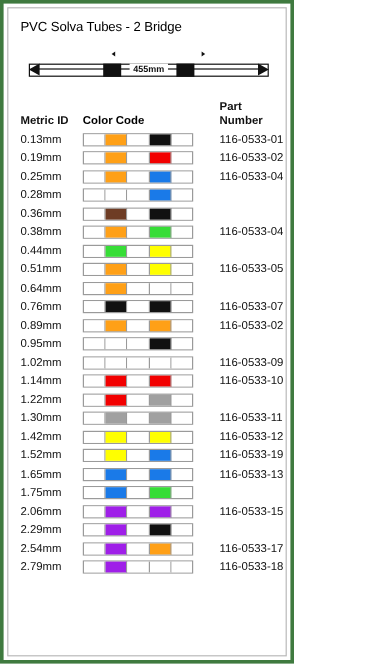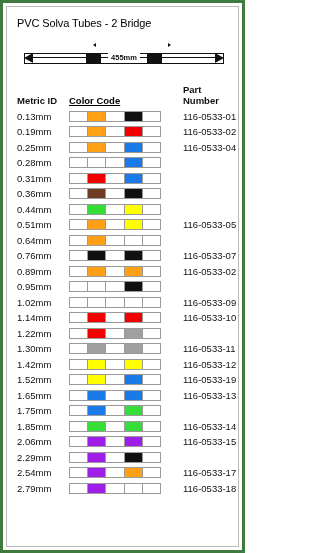--- a/index.html
+++ b/index.html
@@ -153,21 +153,20 @@
   }
   .c-metric {
     width: 52px;
     flex: 0 0 52px;
     font-size: 9.5px;
     color: #111;
   }
   .c-color {
     width: 98px;
     flex: 0 0 98px;
-    text-decoration: underline;
   }
   .c-part {
     flex: 1 1 auto;
     font-size: 9.5px;
     color: #111;
     padding-left: 16px;
   }
   #header-row {
     height: 17px;
   }
@@ -280,238 +279,225 @@
                 <div class="cell" style="background: rgb(255, 255, 255);"></div>
                 <div class="cell" style="background: rgb(255, 255, 255);"></div>
                 <div class="cell" style="background: rgb(255, 255, 255);"></div>
                 <div class="cell" style="background: rgb(26, 122, 232);"></div>
                 <div class="cell" style="background: rgb(255, 255, 255);"></div>
               </div>
             </div>
             <div class="c-part"></div>
           </div>
           <div class="row">
-            <div class="c-metric">0.31mm</div>
+            <div class="c-metric">0.36mm</div>
+            <div class="c-color">
+              <div class="swatch">
+                <div class="cell" style="background: rgb(255, 255, 255);"></div>
+                <div class="cell" style="background: rgb(110, 60, 36);"></div>
+                <div class="cell" style="background: rgb(255, 255, 255);"></div>
+                <div class="cell" style="background: rgb(17, 17, 17);"></div>
+                <div class="cell" style="background: rgb(255, 255, 255);"></div>
+              </div>
+            </div>
+            <div class="c-part"></div>
+          </div>
+          <div class="row">
+            <div class="c-metric">0.38mm</div>
+            <div class="c-color">
+              <div class="swatch">
+                <div class="cell" style="background: rgb(255, 255, 255);"></div>
+                <div class="cell" style="background: rgb(255, 160, 23);"></div>
+                <div class="cell" style="background: rgb(255, 255, 255);"></div>
+                <div class="cell" style="background: rgb(55, 221, 55);"></div>
+                <div class="cell" style="background: rgb(255, 255, 255);"></div>
+              </div>
+            </div>
+            <div class="c-part">116-0533-04</div>
+          </div>
+          <div class="row">
+            <div class="c-metric">0.44mm</div>
+            <div class="c-color">
+              <div class="swatch">
+                <div class="cell" style="background: rgb(255, 255, 255);"></div>
+                <div class="cell" style="background: rgb(55, 221, 55);"></div>
+                <div class="cell" style="background: rgb(255, 255, 255);"></div>
+                <div class="cell" style="background: rgb(255, 255, 0);"></div>
+                <div class="cell" style="background: rgb(255, 255, 255);"></div>
+              </div>
+            </div>
+            <div class="c-part"></div>
+          </div>
+          <div class="row">
+            <div class="c-metric">0.51mm</div>
+            <div class="c-color">
+              <div class="swatch">
+                <div class="cell" style="background: rgb(255, 255, 255);"></div>
+                <div class="cell" style="background: rgb(255, 160, 23);"></div>
+                <div class="cell" style="background: rgb(255, 255, 255);"></div>
+                <div class="cell" style="background: rgb(255, 255, 0);"></div>
+                <div class="cell" style="background: rgb(255, 255, 255);"></div>
+              </div>
+            </div>
+            <div class="c-part">116-0533-05</div>
+          </div>
+          <div class="row">
+            <div class="c-metric">0.64mm</div>
+            <div class="c-color">
+              <div class="swatch">
+                <div class="cell" style="background: rgb(255, 255, 255);"></div>
+                <div class="cell" style="background: rgb(255, 160, 23);"></div>
+                <div class="cell" style="background: rgb(255, 255, 255);"></div>
+                <div class="cell" style="background: rgb(255, 255, 255);"></div>
+                <div class="cell" style="background: rgb(255, 255, 255);"></div>
+              </div>
+            </div>
+          </div>
+          <div class="row">
+            <div class="c-metric">0.76mm</div>
+            <div class="c-color">
+              <div class="swatch">
+                <div class="cell" style="background: rgb(255, 255, 255);"></div>
+                <div class="cell" style="background: rgb(17, 17, 17);"></div>
+                <div class="cell" style="background: rgb(255, 255, 255);"></div>
+                <div class="cell" style="background: rgb(17, 17, 17);"></div>
+                <div class="cell" style="background: rgb(255, 255, 255);"></div>
+              </div>
+            </div>
+            <div class="c-part">116-0533-07</div>
+          </div>
+          <div class="row">
+            <div class="c-metric">0.89mm</div>
+            <div class="c-color">
+              <div class="swatch">
+                <div class="cell" style="background: rgb(255, 255, 255);"></div>
+                <div class="cell" style="background: rgb(255, 160, 23);"></div>
+                <div class="cell" style="background: rgb(255, 255, 255);"></div>
+                <div class="cell" style="background: rgb(255, 160, 23);"></div>
+                <div class="cell" style="background: rgb(255, 255, 255);"></div>
+              </div>
+            </div>
+            <div class="c-part">116-0533-02</div>
+          </div>
+          <div class="row">
+            <div class="c-metric">0.95mm</div>
+            <div class="c-color">
+              <div class="swatch">
+                <div class="cell" style="background: rgb(255, 255, 255);"></div>
+                <div class="cell" style="background: rgb(255, 255, 255);"></div>
+                <div class="cell" style="background: rgb(255, 255, 255);"></div>
+                <div class="cell" style="background: rgb(17, 17, 17);"></div>
+                <div class="cell" style="background: rgb(255, 255, 255);"></div>
+              </div>
+            </div>
+            <div class="c-part"></div>
+          </div>
+          <div class="row">
+            <div class="c-metric">1.02mm</div>
+            <div class="c-color">
+              <div class="swatch">
+                <div class="cell" style="background: rgb(255, 255, 255);"></div>
+                <div class="cell" style="background: rgb(255, 255, 255);"></div>
+                <div class="cell" style="background: rgb(255, 255, 255);"></div>
+                <div class="cell" style="background: rgb(255, 255, 255);"></div>
+                <div class="cell" style="background: rgb(255, 255, 255);"></div>
+              </div>
+            </div>
+            <div class="c-part">116-0533-09</div>
+          </div>
+          <div class="row">
+            <div class="c-metric">1.14mm</div>
             <div class="c-color">
               <div class="swatch">
                 <div class="cell" style="background: rgb(255, 255, 255);"></div>
                 <div class="cell" style="background: rgb(242, 0, 0);"></div>
                 <div class="cell" style="background: rgb(255, 255, 255);"></div>
+                <div class="cell" style="background: rgb(242, 0, 0);"></div>
+                <div class="cell" style="background: rgb(255, 255, 255);"></div>
+              </div>
+            </div>
+            <div class="c-part">116-0533-10</div>
+          </div>
+          <div class="row">
+            <div class="c-metric">1.22mm</div>
+            <div class="c-color">
+              <div class="swatch">
+                <div class="cell" style="background: rgb(255, 255, 255);"></div>
+                <div class="cell" style="background: rgb(242, 0, 0);"></div>
+                <div class="cell" style="background: rgb(255, 255, 255);"></div>
+                <div class="cell" style="background: rgb(160, 160, 160);"></div>
+                <div class="cell" style="background: rgb(255, 255, 255);"></div>
+              </div>
+            </div>
+            <div class="c-part"></div>
+          </div>
+          <div class="row">
+            <div class="c-metric">1.30mm</div>
+            <div class="c-color">
+              <div class="swatch">
+                <div class="cell" style="background: rgb(255, 255, 255);"></div>
+                <div class="cell" style="background: rgb(160, 160, 160);"></div>
+                <div class="cell" style="background: rgb(255, 255, 255);"></div>
+                <div class="cell" style="background: rgb(160, 160, 160);"></div>
+                <div class="cell" style="background: rgb(255, 255, 255);"></div>
+              </div>
+            </div>
+            <div class="c-part">116-0533-11</div>
+          </div>
+          <div class="row">
+            <div class="c-metric">1.42mm</div>
+            <div class="c-color">
+              <div class="swatch">
+                <div class="cell" style="background: rgb(255, 255, 255);"></div>
+                <div class="cell" style="background: rgb(255, 255, 0);"></div>
+                <div class="cell" style="background: rgb(255, 255, 255);"></div>
+                <div class="cell" style="background: rgb(255, 255, 0);"></div>
+                <div class="cell" style="background: rgb(255, 255, 255);"></div>
+              </div>
+            </div>
+            <div class="c-part">116-0533-12</div>
+          </div>
+          <div class="row">
+            <div class="c-metric">1.52mm</div>
+            <div class="c-color">
+              <div class="swatch">
+                <div class="cell" style="background: rgb(255, 255, 255);"></div>
+                <div class="cell" style="background: rgb(255, 255, 0);"></div>
+                <div class="cell" style="background: rgb(255, 255, 255);"></div>
                 <div class="cell" style="background: rgb(26, 122, 232);"></div>
                 <div class="cell" style="background: rgb(255, 255, 255);"></div>
               </div>
             </div>
+            <div class="c-part">116-0533-19</div>
+          </div>
+          <div class="row">
+            <div class="c-metric">1.65mm</div>
+            <div class="c-color">
+              <div class="swatch">
+                <div class="cell" style="background: rgb(255, 255, 255);"></div>
+                <div class="cell" style="background: rgb(26, 122, 232);"></div>
+                <div class="cell" style="background: rgb(255, 255, 255);"></div>
+                <div class="cell" style="background: rgb(26, 122, 232);"></div>
+                <div class="cell" style="background: rgb(255, 255, 255);"></div>
+              </div>
+            </div>
+            <div class="c-part">116-0533-13</div>
+          </div>
+          <div class="row">
+            <div class="c-metric">1.75mm</div>
+            <div class="c-color">
+              <div class="swatch">
+                <div class="cell" style="background: rgb(255, 255, 255);"></div>
+                <div class="cell" style="background: rgb(26, 122, 232);"></div>
+                <div class="cell" style="background: rgb(255, 255, 255);"></div>
+                <div class="cell" style="background: rgb(55, 221, 55);"></div>
+                <div class="cell" style="background: rgb(255, 255, 255);"></div>
+              </div>
+            </div>
             <div class="c-part"></div>
-          </div>
-          <div class="row">
-            <div class="c-metric">0.36mm</div>
-            <div class="c-color">
-              <div class="swatch">
-                <div class="cell" style="background: rgb(255, 255, 255);"></div>
-                <div class="cell" style="background: rgb(110, 60, 36);"></div>
-                <div class="cell" style="background: rgb(255, 255, 255);"></div>
-                <div class="cell" style="background: rgb(17, 17, 17);"></div>
-                <div class="cell" style="background: rgb(255, 255, 255);"></div>
-              </div>
-            </div>
-            <div class="c-part"></div>
-          </div>
-          <div class="row">
-            <div class="c-metric">0.44mm</div>
-            <div class="c-color">
-              <div class="swatch">
-                <div class="cell" style="background: rgb(255, 255, 255);"></div>
-                <div class="cell" style="background: rgb(55, 221, 55);"></div>
-                <div class="cell" style="background: rgb(255, 255, 255);"></div>
-                <div class="cell" style="background: rgb(255, 255, 0);"></div>
-                <div class="cell" style="background: rgb(255, 255, 255);"></div>
-              </div>
-            </div>
-            <div class="c-part"></div>
-          </div>
-          <div class="row">
-            <div class="c-metric">0.51mm</div>
-            <div class="c-color">
-              <div class="swatch">
-                <div class="cell" style="background: rgb(255, 255, 255);"></div>
-                <div class="cell" style="background: rgb(255, 160, 23);"></div>
-                <div class="cell" style="background: rgb(255, 255, 255);"></div>
-                <div class="cell" style="background: rgb(255, 255, 0);"></div>
-                <div class="cell" style="background: rgb(255, 255, 255);"></div>
-              </div>
-            </div>
-            <div class="c-part">116-0533-05</div>
-          </div>
-          <div class="row">
-            <div class="c-metric">0.64mm</div>
-            <div class="c-color">
-              <div class="swatch">
-                <div class="cell" style="background: rgb(255, 255, 255);"></div>
-                <div class="cell" style="background: rgb(255, 160, 23);"></div>
-                <div class="cell" style="background: rgb(255, 255, 255);"></div>
-                <div class="cell" style="background: rgb(255, 255, 255);"></div>
-                <div class="cell" style="background: rgb(255, 255, 255);"></div>
-              </div>
-            </div>
-          </div>
-          <div class="row">
-            <div class="c-metric">0.76mm</div>
-            <div class="c-color">
-              <div class="swatch">
-                <div class="cell" style="background: rgb(255, 255, 255);"></div>
-                <div class="cell" style="background: rgb(17, 17, 17);"></div>
-                <div class="cell" style="background: rgb(255, 255, 255);"></div>
-                <div class="cell" style="background: rgb(17, 17, 17);"></div>
-                <div class="cell" style="background: rgb(255, 255, 255);"></div>
-              </div>
-            </div>
-            <div class="c-part">116-0533-07</div>
-          </div>
-          <div class="row">
-            <div class="c-metric">0.89mm</div>
-            <div class="c-color">
-              <div class="swatch">
-                <div class="cell" style="background: rgb(255, 255, 255);"></div>
-                <div class="cell" style="background: rgb(255, 160, 23);"></div>
-                <div class="cell" style="background: rgb(255, 255, 255);"></div>
-                <div class="cell" style="background: rgb(255, 160, 23);"></div>
-                <div class="cell" style="background: rgb(255, 255, 255);"></div>
-              </div>
-            </div>
-            <div class="c-part">116-0533-02</div>
-          </div>
-          <div class="row">
-            <div class="c-metric">0.95mm</div>
-            <div class="c-color">
-              <div class="swatch">
-                <div class="cell" style="background: rgb(255, 255, 255);"></div>
-                <div class="cell" style="background: rgb(255, 255, 255);"></div>
-                <div class="cell" style="background: rgb(255, 255, 255);"></div>
-                <div class="cell" style="background: rgb(17, 17, 17);"></div>
-                <div class="cell" style="background: rgb(255, 255, 255);"></div>
-              </div>
-            </div>
-            <div class="c-part"></div>
-          </div>
-          <div class="row">
-            <div class="c-metric">1.02mm</div>
-            <div class="c-color">
-              <div class="swatch">
-                <div class="cell" style="background: rgb(255, 255, 255);"></div>
-                <div class="cell" style="background: rgb(255, 255, 255);"></div>
-                <div class="cell" style="background: rgb(255, 255, 255);"></div>
-                <div class="cell" style="background: rgb(255, 255, 255);"></div>
-                <div class="cell" style="background: rgb(255, 255, 255);"></div>
-              </div>
-            </div>
-            <div class="c-part">116-0533-09</div>
-          </div>
-          <div class="row">
-            <div class="c-metric">1.14mm</div>
-            <div class="c-color">
-              <div class="swatch">
-                <div class="cell" style="background: rgb(255, 255, 255);"></div>
-                <div class="cell" style="background: rgb(242, 0, 0);"></div>
-                <div class="cell" style="background: rgb(255, 255, 255);"></div>
-                <div class="cell" style="background: rgb(242, 0, 0);"></div>
-                <div class="cell" style="background: rgb(255, 255, 255);"></div>
-              </div>
-            </div>
-            <div class="c-part">116-0533-10</div>
-          </div>
-          <div class="row">
-            <div class="c-metric">1.22mm</div>
-            <div class="c-color">
-              <div class="swatch">
-                <div class="cell" style="background: rgb(255, 255, 255);"></div>
-                <div class="cell" style="background: rgb(242, 0, 0);"></div>
-                <div class="cell" style="background: rgb(255, 255, 255);"></div>
-                <div class="cell" style="background: rgb(160, 160, 160);"></div>
-                <div class="cell" style="background: rgb(255, 255, 255);"></div>
-              </div>
-            </div>
-            <div class="c-part"></div>
-          </div>
-          <div class="row">
-            <div class="c-metric">1.30mm</div>
-            <div class="c-color">
-              <div class="swatch">
-                <div class="cell" style="background: rgb(255, 255, 255);"></div>
-                <div class="cell" style="background: rgb(160, 160, 160);"></div>
-                <div class="cell" style="background: rgb(255, 255, 255);"></div>
-                <div class="cell" style="background: rgb(160, 160, 160);"></div>
-                <div class="cell" style="background: rgb(255, 255, 255);"></div>
-              </div>
-            </div>
-            <div class="c-part">116-0533-11</div>
-          </div>
-          <div class="row">
-            <div class="c-metric">1.42mm</div>
-            <div class="c-color">
-              <div class="swatch">
-                <div class="cell" style="background: rgb(255, 255, 255);"></div>
-                <div class="cell" style="background: rgb(255, 255, 0);"></div>
-                <div class="cell" style="background: rgb(255, 255, 255);"></div>
-                <div class="cell" style="background: rgb(255, 255, 0);"></div>
-                <div class="cell" style="background: rgb(255, 255, 255);"></div>
-              </div>
-            </div>
-            <div class="c-part">116-0533-12</div>
-          </div>
-          <div class="row">
-            <div class="c-metric">1.52mm</div>
-            <div class="c-color">
-              <div class="swatch">
-                <div class="cell" style="background: rgb(255, 255, 255);"></div>
-                <div class="cell" style="background: rgb(255, 255, 0);"></div>
-                <div class="cell" style="background: rgb(255, 255, 255);"></div>
-                <div class="cell" style="background: rgb(26, 122, 232);"></div>
-                <div class="cell" style="background: rgb(255, 255, 255);"></div>
-              </div>
-            </div>
-            <div class="c-part">116-0533-19</div>
-          </div>
-          <div class="row">
-            <div class="c-metric">1.65mm</div>
-            <div class="c-color">
-              <div class="swatch">
-                <div class="cell" style="background: rgb(255, 255, 255);"></div>
-                <div class="cell" style="background: rgb(26, 122, 232);"></div>
-                <div class="cell" style="background: rgb(255, 255, 255);"></div>
-                <div class="cell" style="background: rgb(26, 122, 232);"></div>
-                <div class="cell" style="background: rgb(255, 255, 255);"></div>
-              </div>
-            </div>
-            <div class="c-part">116-0533-13</div>
-          </div>
-          <div class="row">
-            <div class="c-metric">1.75mm</div>
-            <div class="c-color">
-              <div class="swatch">
-                <div class="cell" style="background: rgb(255, 255, 255);"></div>
-                <div class="cell" style="background: rgb(26, 122, 232);"></div>
-                <div class="cell" style="background: rgb(255, 255, 255);"></div>
-                <div class="cell" style="background: rgb(55, 221, 55);"></div>
-                <div class="cell" style="background: rgb(255, 255, 255);"></div>
-              </div>
-            </div>
-            <div class="c-part"></div>
-          </div>
-          <div class="row">
-            <div class="c-metric">1.85mm</div>
-            <div class="c-color">
-              <div class="swatch">
-                <div class="cell" style="background: rgb(255, 255, 255);"></div>
-                <div class="cell" style="background: rgb(55, 221, 55);"></div>
-                <div class="cell" style="background: rgb(255, 255, 255);"></div>
-                <div class="cell" style="background: rgb(55, 221, 55);"></div>
-                <div class="cell" style="background: rgb(255, 255, 255);"></div>
-              </div>
-            </div>
-            <div class="c-part">116-0533-14</div>
           </div>
           <div class="row">
             <div class="c-metric">2.06mm</div>
             <div class="c-color">
               <div class="swatch">
                 <div class="cell" style="background: rgb(255, 255, 255);"></div>
                 <div class="cell" style="background: rgb(159, 31, 232);"></div>
                 <div class="cell" style="background: rgb(255, 255, 255);"></div>
                 <div class="cell" style="background: rgb(159, 31, 232);"></div>
                 <div class="cell" style="background: rgb(255, 255, 255);"></div>

